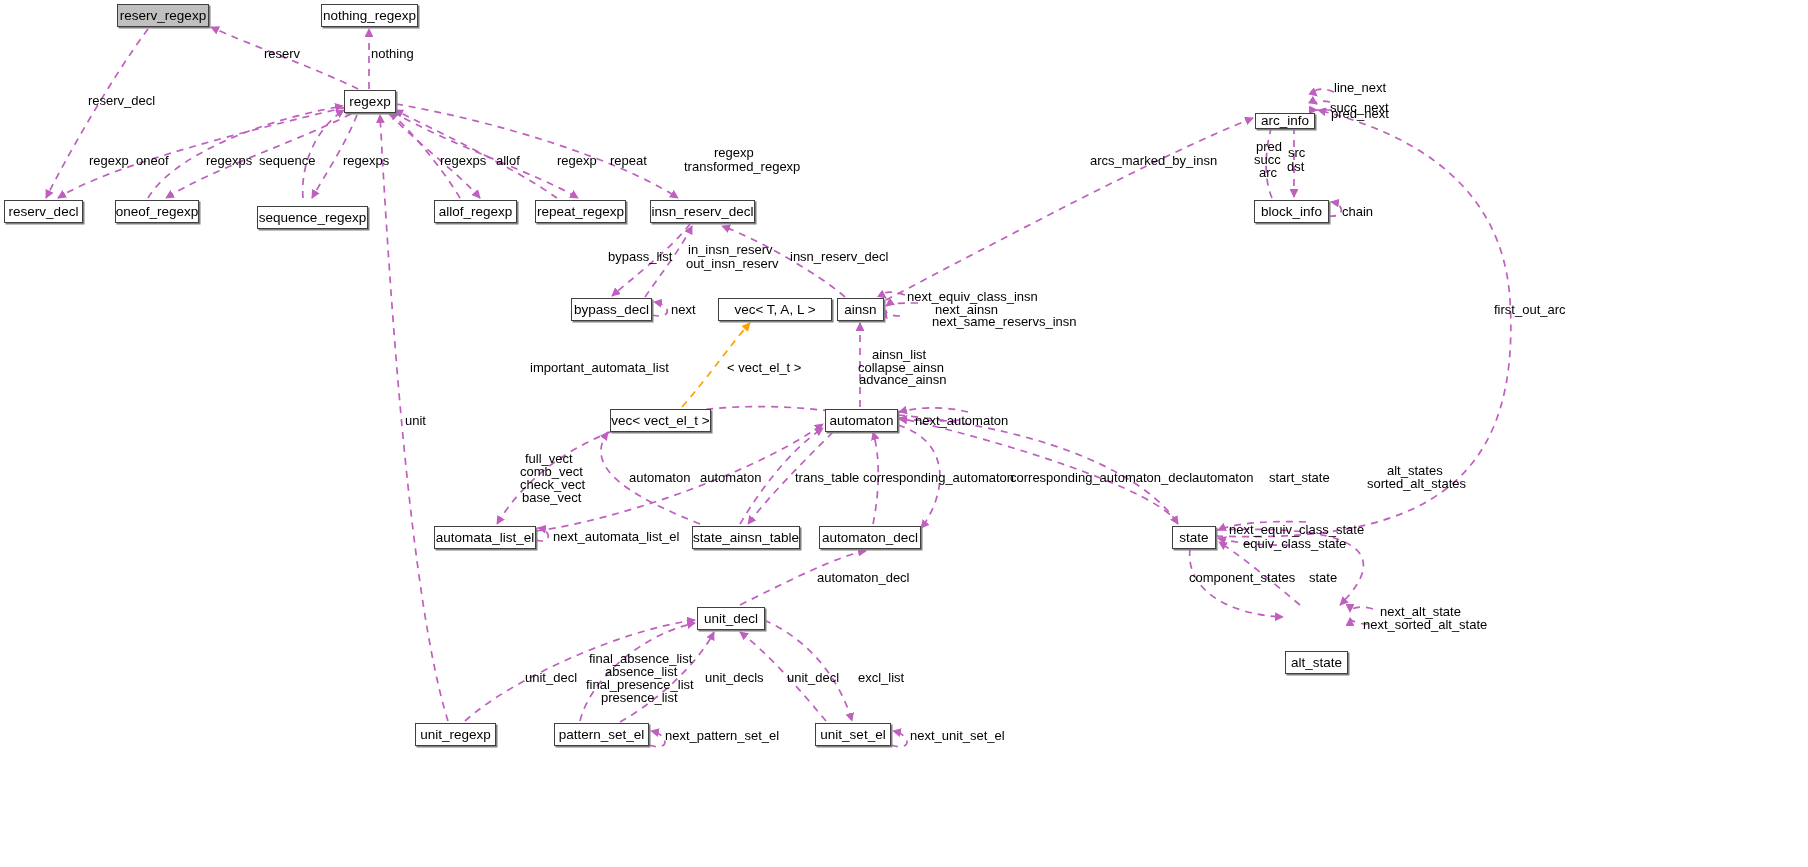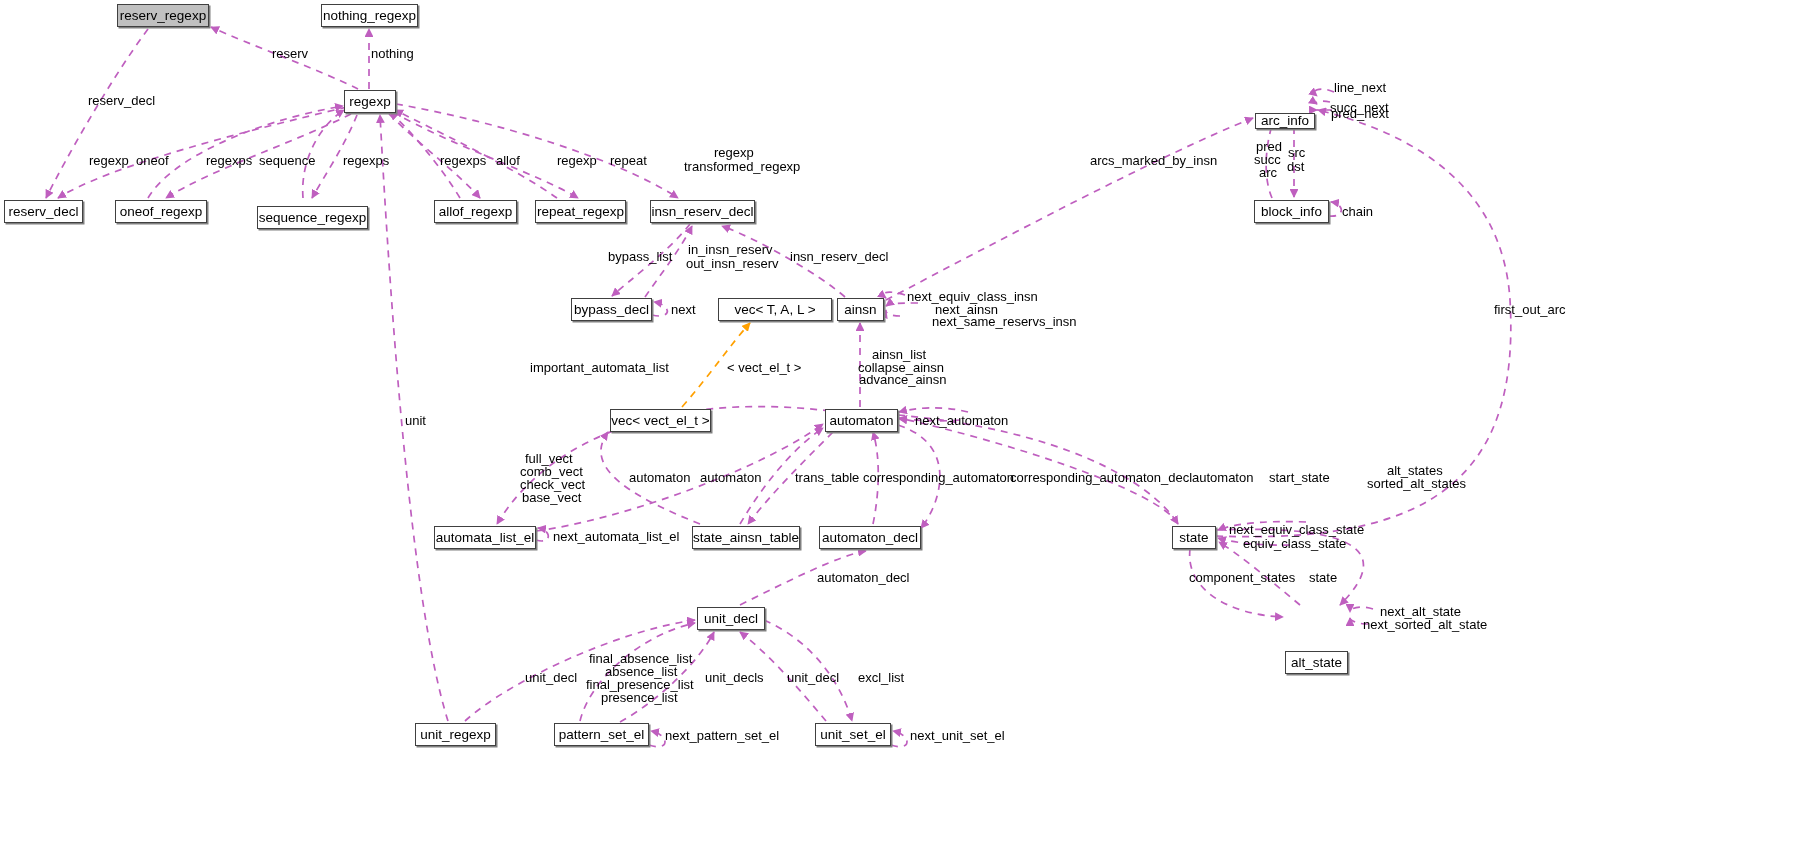--- a/index.html
+++ b/index.html
@@ -189,21 +189,21 @@
       </div>
       <div class="node" style="left: 344px; top: 90px; width: 52px; height: 23px;">
         <span>regexp</span>
       </div>
       <div class="node" style="left: 1255px; top: 76px; width: 60px; height: 16px; margin-top: 37px;">
         <span>arc_info</span>
       </div>
       <div class="node" style="left: 4px; top: 200px; width: 79px; height: 23px;">
         <span>reserv_decl</span>
       </div>
-      <div class="node" style="left: 115px; top: 200px; width: 92px; height: 23px;">
+      <div class="node" style="left: 115px; top: 200px; width: 84px; height: 23px;">
         <span>oneof_regexp</span>
       </div>
       <div class="node" style="left: 257px; top: 200px; width: 111px; height: 23px; margin-top: 6px;">
         <span>sequence_regexp</span>
       </div>
       <div class="node" style="left: 434px; top: 200px; width: 83px; height: 23px;">
         <span>allof_regexp</span>
       </div>
       <div class="node" style="left: 535px; top: 200px; width: 91px; height: 23px;">
         <span>repeat_regexp</span>
@@ -251,21 +251,21 @@
         <span>unit_regexp</span>
       </div>
       <div class="node" style="left: 554px; top: 723px; width: 95px; height: 23px;">
         <span>pattern_set_el</span>
       </div>
       <div class="node" style="left: 815px; top: 723px; width: 76px; height: 23px;">
         <span>unit_set_el</span>
       </div>
     </div>
   <div id="label-layer">
-      <div class="edge-label align-left" style="left: 272px; top: 47px;">reserv</div>
+      <div class="edge-label align-left" style="left: 264px; top: 47px;">reserv</div>
       <div class="edge-label align-left" style="left: 371px; top: 47px;">nothing</div>
       <div class="edge-label align-left" style="left: 88px; top: 94px;">reserv_decl</div>
       <div class="edge-label align-left" style="left: 1334px; top: 81px;">line_next</div>
       <div class="edge-label align-left" style="left: 1330px; top: 101px;">succ_next</div>
       <div class="edge-label align-left" style="left: 1331px; top: 107px;">pred_next</div>
       <div class="edge-label align-left" style="left: 89px; top: 154px;">regexp</div>
       <div class="edge-label align-left" style="left: 136px; top: 154px;">oneof</div>
       <div class="edge-label align-left" style="left: 206px; top: 154px;">regexps</div>
       <div class="edge-label align-left" style="left: 259px; top: 154px;">sequence</div>
       <div class="edge-label align-left" style="left: 343px; top: 154px;">regexps</div>

